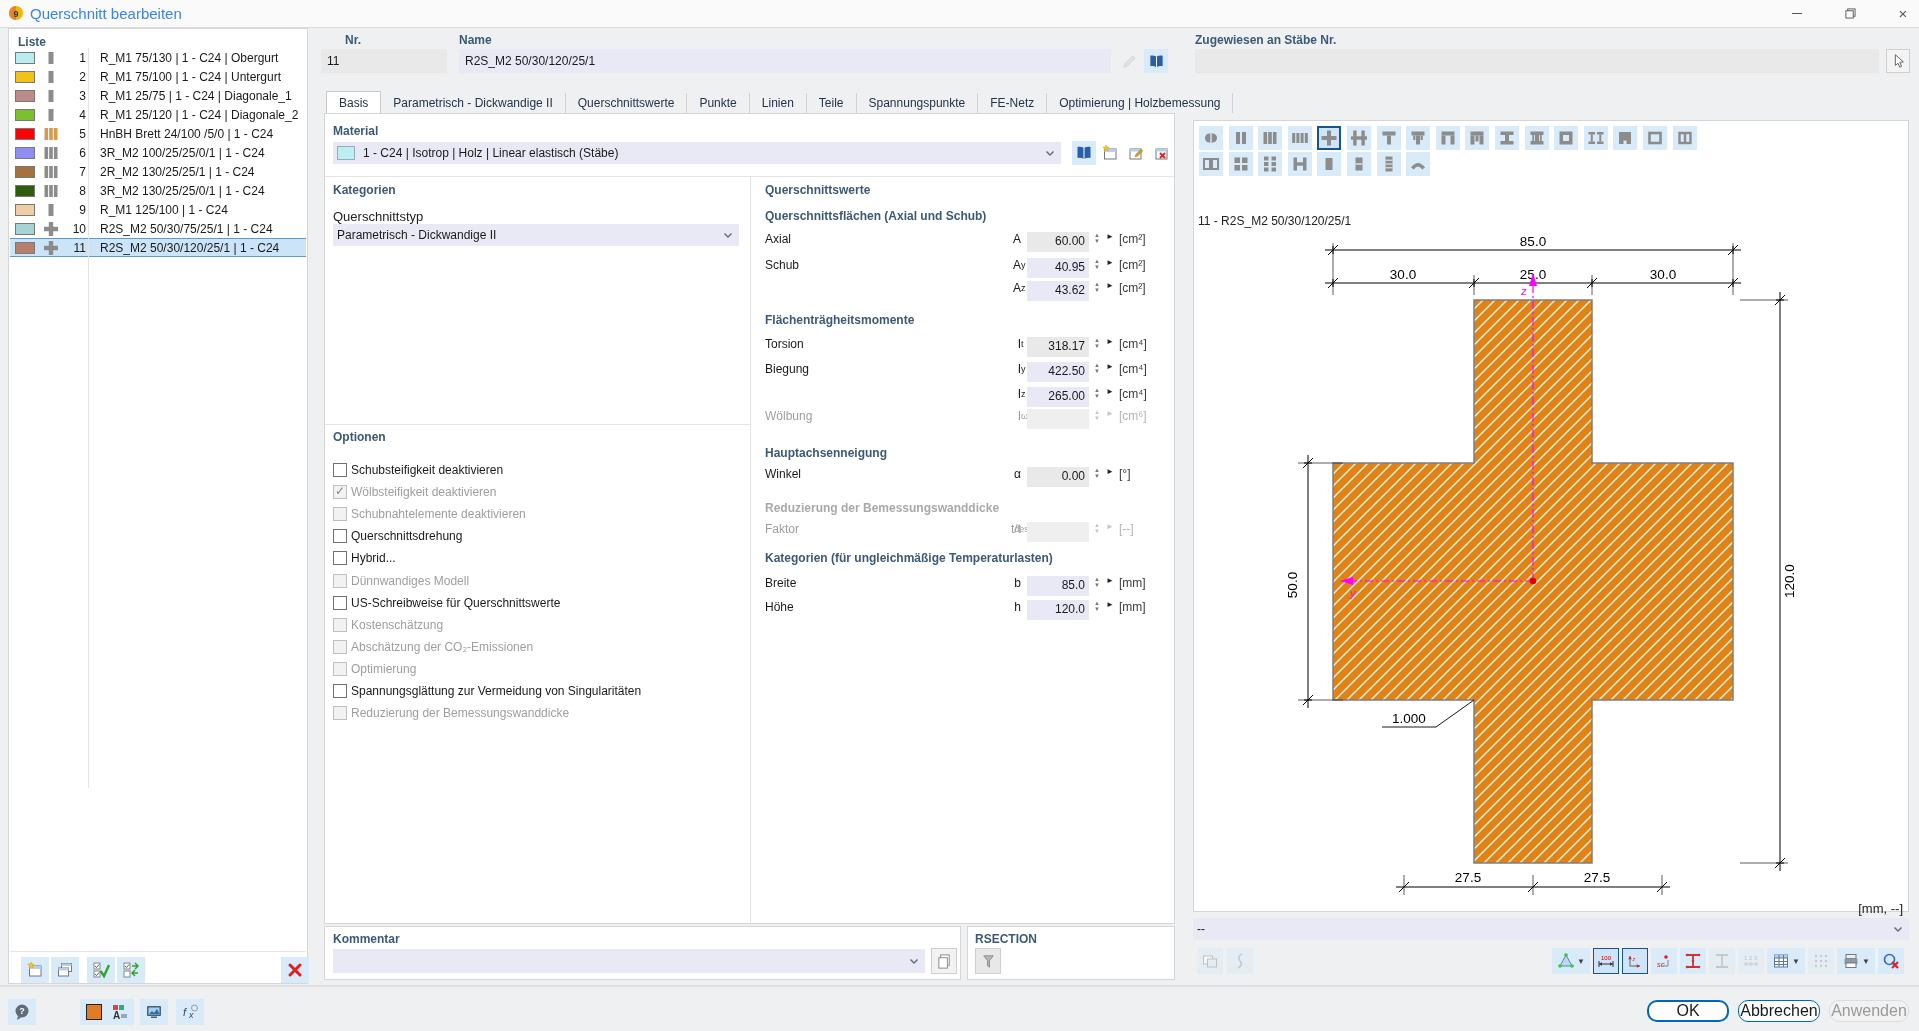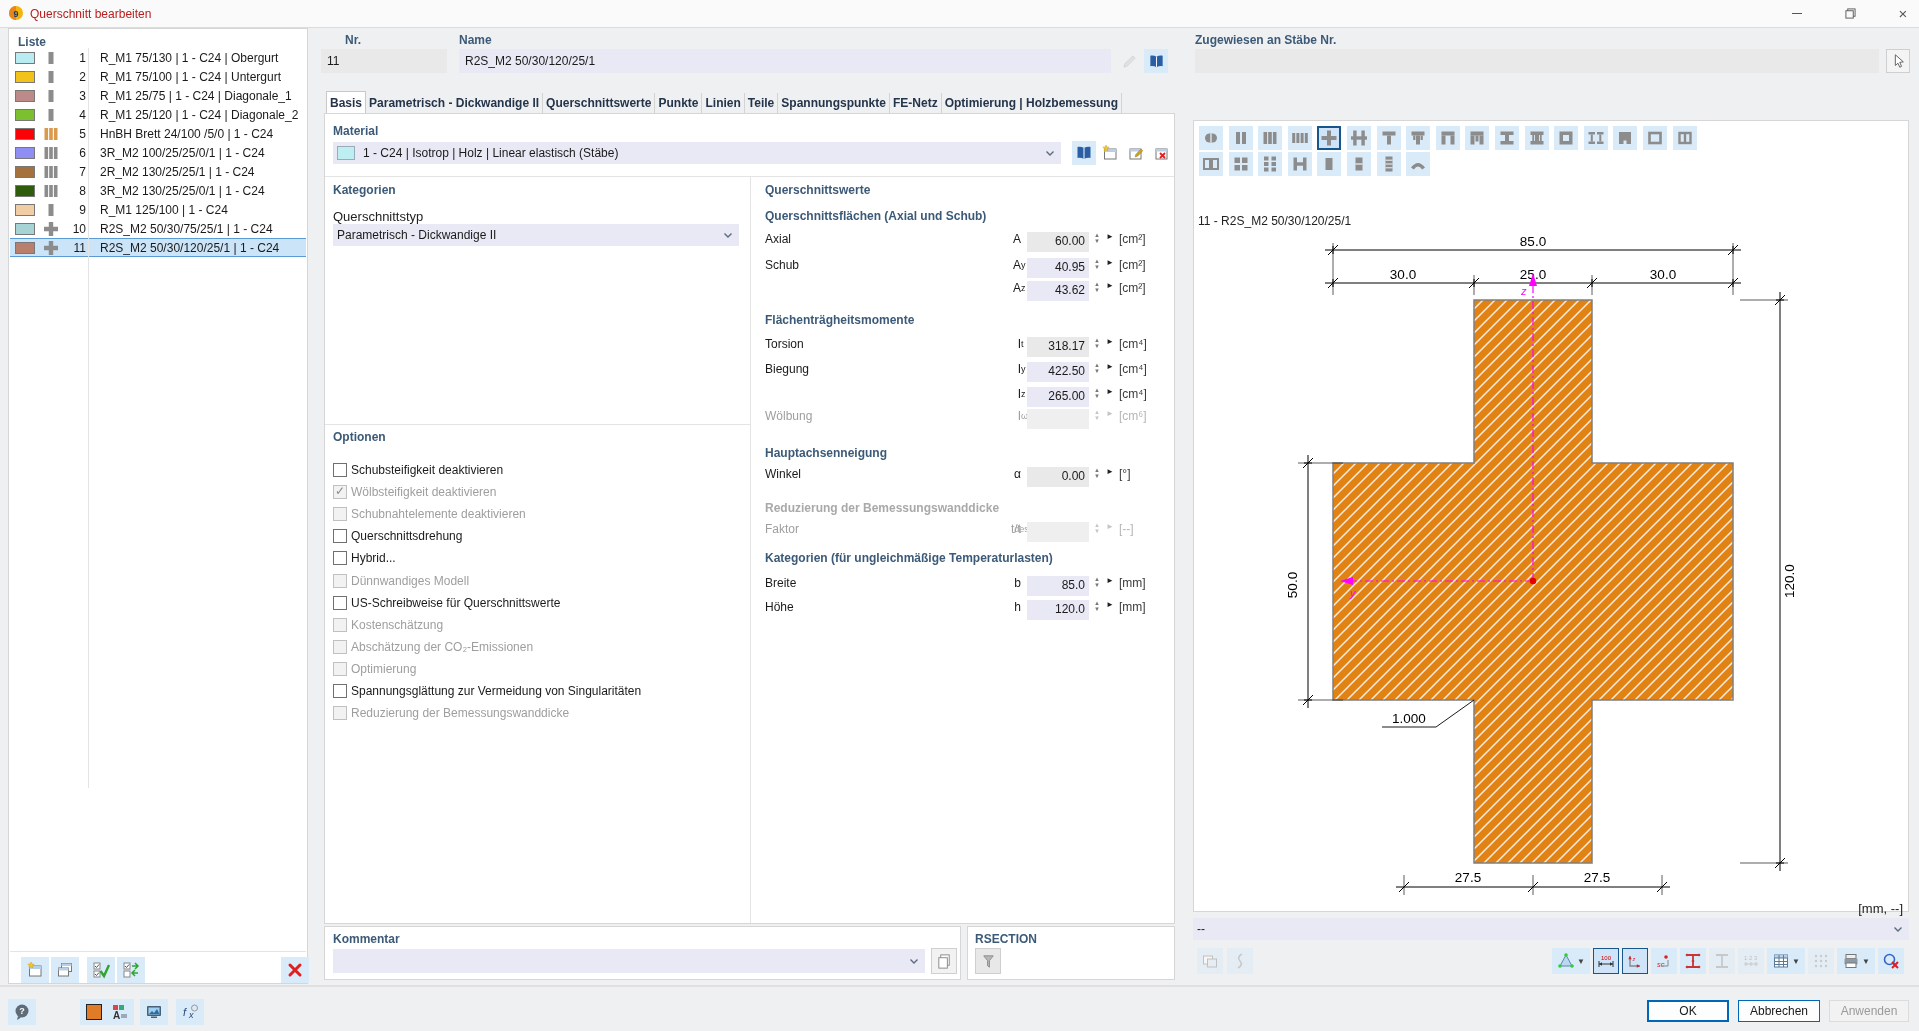--- a/index.html
+++ b/index.html
@@ -1,41 +1,41 @@
 <!DOCTYPE html>
 <html><head>
 <meta charset="utf-8">
 <style>
   html,body{margin:0;padding:0;background:#444;}
   .app{position:relative;width:1919px;height:1031px;background:#eff0f1;font-family:"Liberation Sans",sans-serif;font-size:12px;color:#1a1a1a;overflow:hidden;}
   .abs{position:absolute;}
   
   .titlebar{position:absolute;left:0;top:0;width:1919px;height:27px;background:#fafafa;border-bottom:1px solid #dcdcdc;display:flex;align-items:center;}
-  .titlebar .ttl{margin-left:8px;color:#b91c1c;font-size:12px;}
+  .titlebar .ttl{margin-left:8px;color:#3b82f6;font-size:15px;}
   .win-ctl{position:absolute;top:0;width:46px;height:26px;display:flex;align-items:center;justify-content:center;color:#555;}
   
   .panel{position:absolute;background:#fff;border:1px solid #d6d6d6;box-sizing:border-box;}
   .hdr{position:absolute;color:#3c5a78;font-weight:700;font-size:12px;white-space:nowrap;}
   .hdr.dis{color:#a9a9a9;}
   .lbl{position:absolute;color:#222;font-size:13px;white-space:nowrap;}
   .field{position:absolute;display:flex;align-items:center;box-sizing:border-box;font-size:12px;padding:0 6px;background:#e9e9e9;}
   .field.lav{background:#e9e9f6;}
   .combo{position:absolute;display:flex;align-items:center;box-sizing:border-box;background:#e9e9f6;font-size:12px;padding:0 4px;}
   .combo .chev{margin-left:auto;}
   .chev{width:14px;height:14px;flex:0 0 auto;}
   
   .lrow{position:absolute;left:1px;right:1px;height:19px;display:flex;align-items:center;box-sizing:border-box;}
   .lrow.sel{background:#cbe4f8;border-top:1px solid #5a9bd5;border-bottom:1px solid #5a9bd5;}
   .lsw{margin-left:5px;width:20px;height:12px;border:1px solid #787878;flex:0 0 auto;box-sizing:border-box;}
   .lgl{margin-left:7px;width:18px;height:18px;flex:0 0 auto;}
   .lnum{width:26px;text-align:right;flex:0 0 auto;}
   .ltxt{margin-left:14px;white-space:nowrap;}
   
   .tabs{position:absolute;display:flex;align-items:flex-end;}
-  .tab{padding:0 3px;height:20px;display:flex;align-items:center;color:#24344a;border-right:1px solid #d3d3d3;white-space:nowrap;cursor:default;font-weight:bold;}
+  .tab{padding:0 12px;height:20px;display:flex;align-items:center;color:#24344a;border-right:1px solid #d3d3d3;white-space:nowrap;cursor:default;}
   .tab.active{background:#fff;border:1px solid #c9c9c9;border-bottom:none;height:21px;}
   
   .cbrow{position:absolute;display:flex;align-items:center;height:18px;}
   .cb{width:14px;height:14px;border:1px solid #707070;background:#fff;box-sizing:border-box;flex:0 0 auto;position:relative;}
   .cb.dis{border-color:#c0c0c0;background:#f2f2f2;}
   .cb.chk::after{content:"\2713";position:absolute;left:1px;top:-2px;font-size:12px;color:#8a8a8a;}
   .cbl{margin-left:4px;white-space:nowrap;}
   .cbl.dis{color:#9e9e9e;}
   
   .qrow{position:absolute;left:759px;width:410px;height:20px;}
@@ -54,21 +54,21 @@
   .q-unit.dis{color:#b5b5b5;}
   .dis-txt{color:#9e9e9e;}
   
   .iconbtn{position:absolute;display:flex;align-items:center;justify-content:center;background:#d9eaf9;border:1px solid #d9eaf9;box-sizing:border-box;}
   .iconbtn.plain{background:transparent;border-color:transparent;}
   .iconbtn.seltype{border:2px solid #17568c;background:#cfe4f8;}
   .iconbtn.tsel{border:1px solid #17568c;background:#cfe4f8;}
   .iconbtn.disb{opacity:.45;}
   .iconbtn .dd{font-size:8px;color:#444;margin-left:2px;}
   .sepline{position:absolute;background:#e4e4e4;}
-  .btn{position:absolute;display:flex;align-items:center;justify-content:center;height:22px;background:#fdfdfd;border:1px solid #0067b8;border-radius:0;font-size:12px;box-sizing:border-box;}
+  .btn{position:absolute;display:flex;align-items:center;justify-content:center;height:22px;background:#fdfdfd;border:1px solid #0067b8;border-radius:10px;font-size:16px;box-sizing:border-box;}
   .btn.focus{border-width:2px;}
   .btn.disabled{background:#f2f2f2;border:1px solid #dcdcdc;color:#9a9a9a;}
   svg text{font-family:"Liberation Sans",sans-serif;}
 </style>
 </head>
 <body>
 
 <div class="app">
 
   <div class="titlebar">

